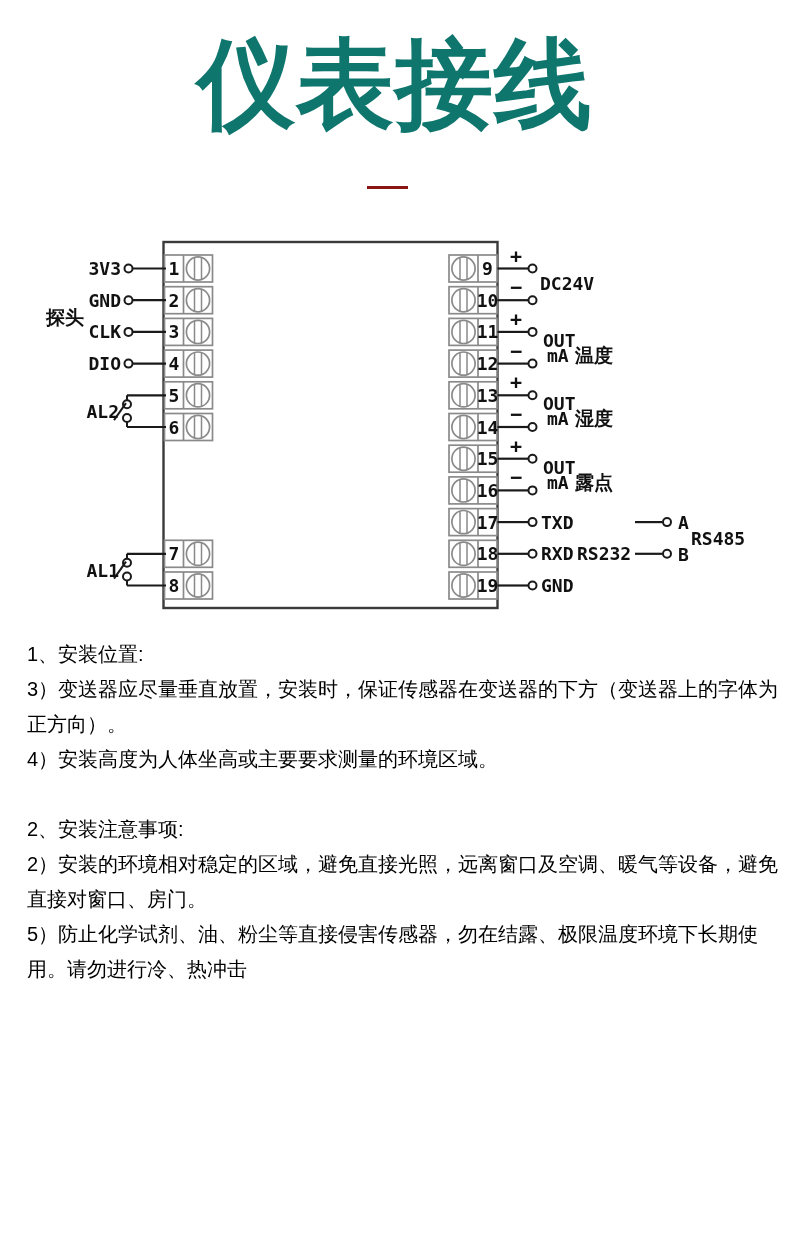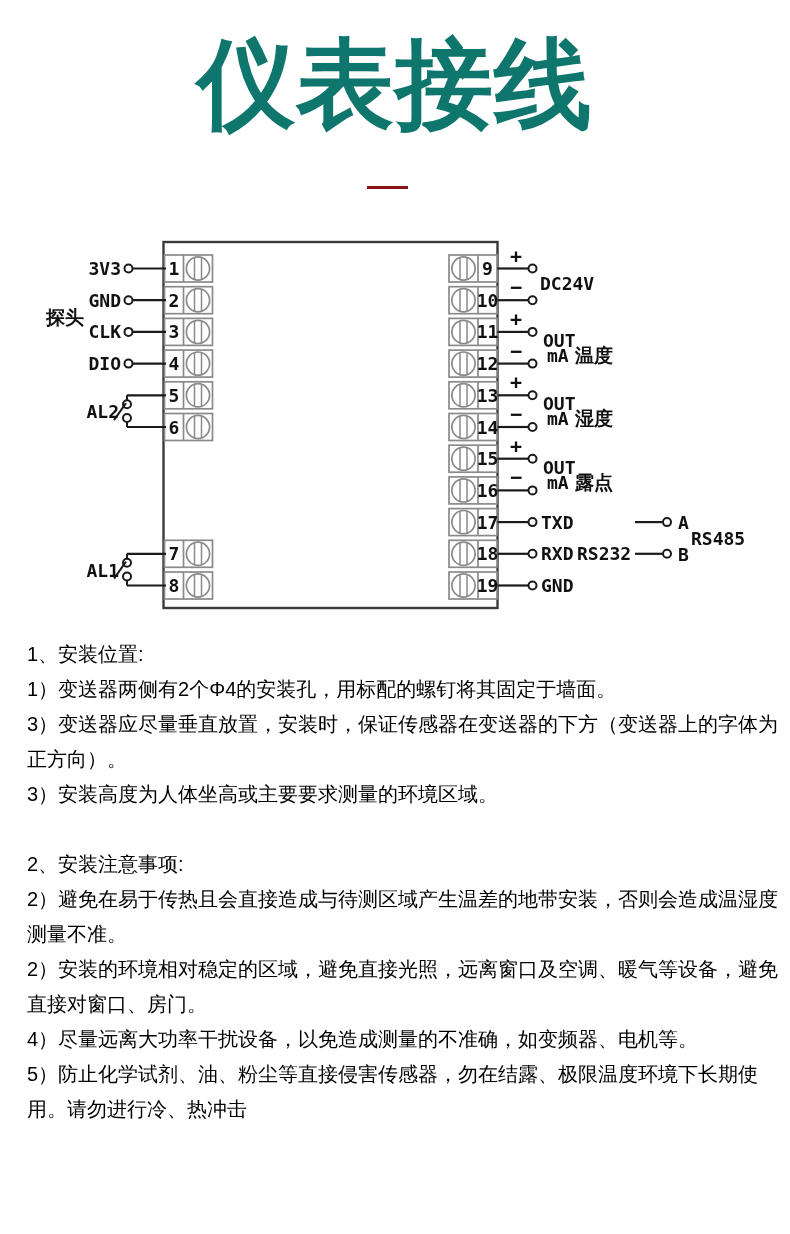--- a/index.html
+++ b/index.html
@@ -263,26 +263,23 @@
       <text x="678" y="529.1" class="dlabel">A</text>
       <line x1="635" y1="553.8" x2="662.5" y2="553.8" stroke="#1a1a1a" stroke-width="2.2"></line>
       <circle cx="667" cy="553.8" r="4" fill="#fff" stroke="#1a1a1a" stroke-width="2"></circle>
       <text x="678" y="560.8" class="dlabel">B</text>
       <text x="691" y="544.95" class="dlabel">RS485</text>
     </svg>
 
   <div class="instructions">
     <section>
       <p>1、安装位置:</p>
-      <p>1）变送器两侧有2个Φ4的安装孔，用标配的螺钉将其固定于墙面。</p>
       <p>3）变送器应尽量垂直放置，安装时，保证传感器在变送器的下方（变送器上的字体为正方向）。</p>
-      <p>3）安装高度为人体坐高或主要要求测量的环境区域。</p>
+      <p>4）安装高度为人体坐高或主要要求测量的环境区域。</p>
     </section>
     <section class="section-notes">
       <p>2、安装注意事项:</p>
-      <p>2）避免在易于传热且会直接造成与待测区域产生温差的地带安装，否则会造成温湿度测量不准。</p>
       <p>2）安装的环境相对稳定的区域，避免直接光照，远离窗口及空调、暖气等设备，避免直接对窗口、房门。</p>
-      <p>4）尽量远离大功率干扰设备，以免造成测量的不准确，如变频器、电机等。</p>
       <p>5）防止化学试剂、油、粉尘等直接侵害传感器，勿在结露、极限温度环境下长期使用。请勿进行冷、热冲击</p>
     </section>
   </div>
 
 </div>
 
 </body></html>

